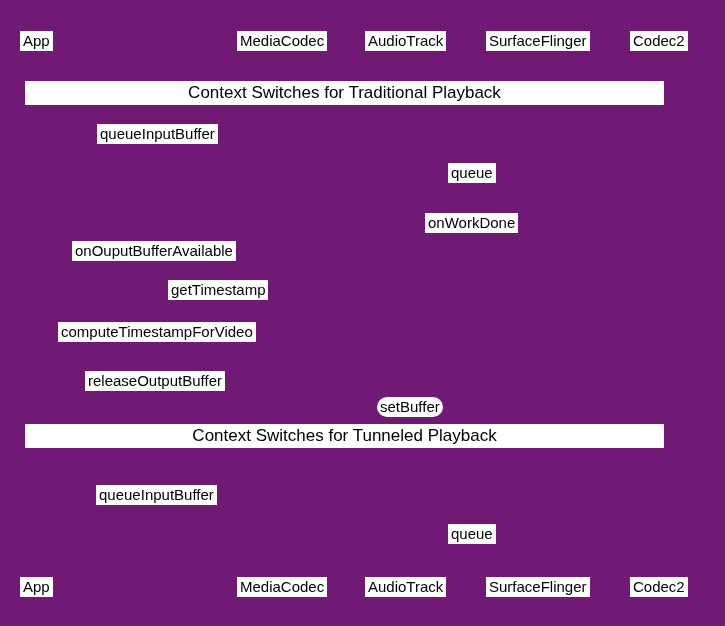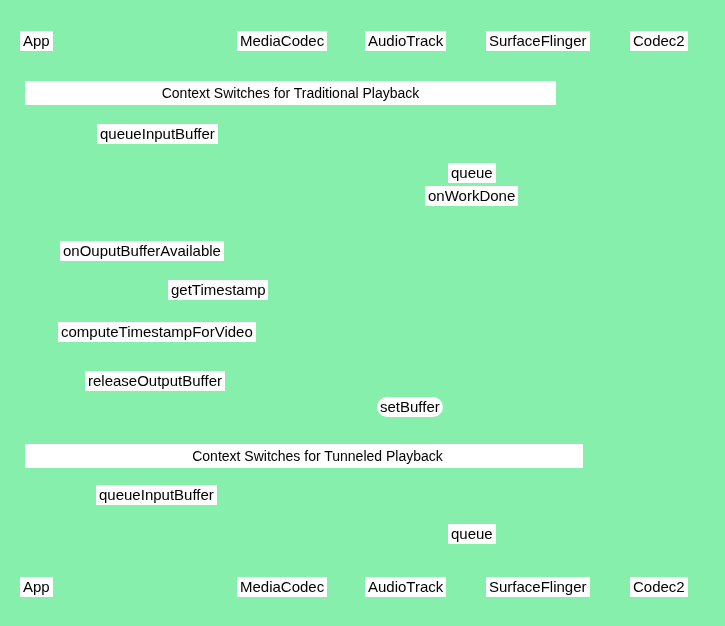--- a/index.html
+++ b/index.html
@@ -4,69 +4,69 @@
 <style>
   html, body {
     margin: 0;
     padding: 0;
     background: #000000;
   }
   .canvas {
     position: relative;
     width: 725px;
     height: 626px;
-    background: #86efac;
+    background: #701a75;
     overflow: hidden;
     font-family: "Liberation Sans", sans-serif;
   }
   .label {
     position: absolute;
     background: #ffffff;
     color: #000000;
     font-size: 15px;
     line-height: 18px;
     padding: 1px 3px;
     white-space: nowrap;
   }
   .banner {
     position: absolute;
     left: 25px;
-    width: 531px;
+    width: 639px;
     height: 24px;
     background: #ffffff;
     color: #000000;
-    font-size: 14px;
+    font-size: 17px;
     line-height: 24px;
     text-align: center;
     white-space: nowrap;
   }
 </style>
 </head>
 <body>
 
 <div class="canvas">
 
   <span class="label" style="left:20px;  top:31px;">App</span>
   <span class="label" style="left:237px; top:31px;">MediaCodec</span>
   <span class="label" style="left:365px; top:31px;">AudioTrack</span>
   <span class="label" style="left:486px; top:31px;">SurfaceFlinger</span>
   <span class="label" style="left:630px; top:31px;">Codec2</span>
 
   <div class="banner" style="top:81px;">Context Switches for Traditional Playback</div>
 
   <span class="label" style="left:97px;  top:124px;">queueInputBuffer</span>
   <span class="label" style="left:448px; top:163px;">queue</span>
-  <span class="label" style="left:425px; top:186px;text-align:center;">onWorkDone</span>
-  <span class="label" style="left:60px;  top:241px;">onOuputBufferAvailable</span>
+  <span class="label" style="left:425px; top:213px;text-align:center;">onWorkDone</span>
+  <span class="label" style="left:72px;  top:241px;">onOuputBufferAvailable</span>
   <span class="label" style="left:168px; top:280px;">getTimestamp</span>
   <span class="label" style="left:58px;  top:322px;text-align:center;">computeTimestampForVideo</span>
   <span class="label" style="left:85px;  top:357px;margin-top:14px;">releaseOutputBuffer</span>
   <span class="label" style="left:377px; top:397px;border-radius:10px;">setBuffer</span>
 
-  <div class="banner" style="top:444px;padding-left:27px;">Context Switches for Tunneled Playback</div>
+  <div class="banner" style="top:424px;">Context Switches for Tunneled Playback</div>
 
   <span class="label" style="left:96px;  top:485px;">queueInputBuffer</span>
   <span class="label" style="left:448px; top:524px;">queue</span>
 
   <span class="label" style="left:20px;  top:577px;">App</span>
   <span class="label" style="left:237px; top:577px;">MediaCodec</span>
   <span class="label" style="left:365px; top:577px;">AudioTrack</span>
   <span class="label" style="left:486px; top:577px;">SurfaceFlinger</span>
   <span class="label" style="left:630px; top:577px;">Codec2</span>
 

